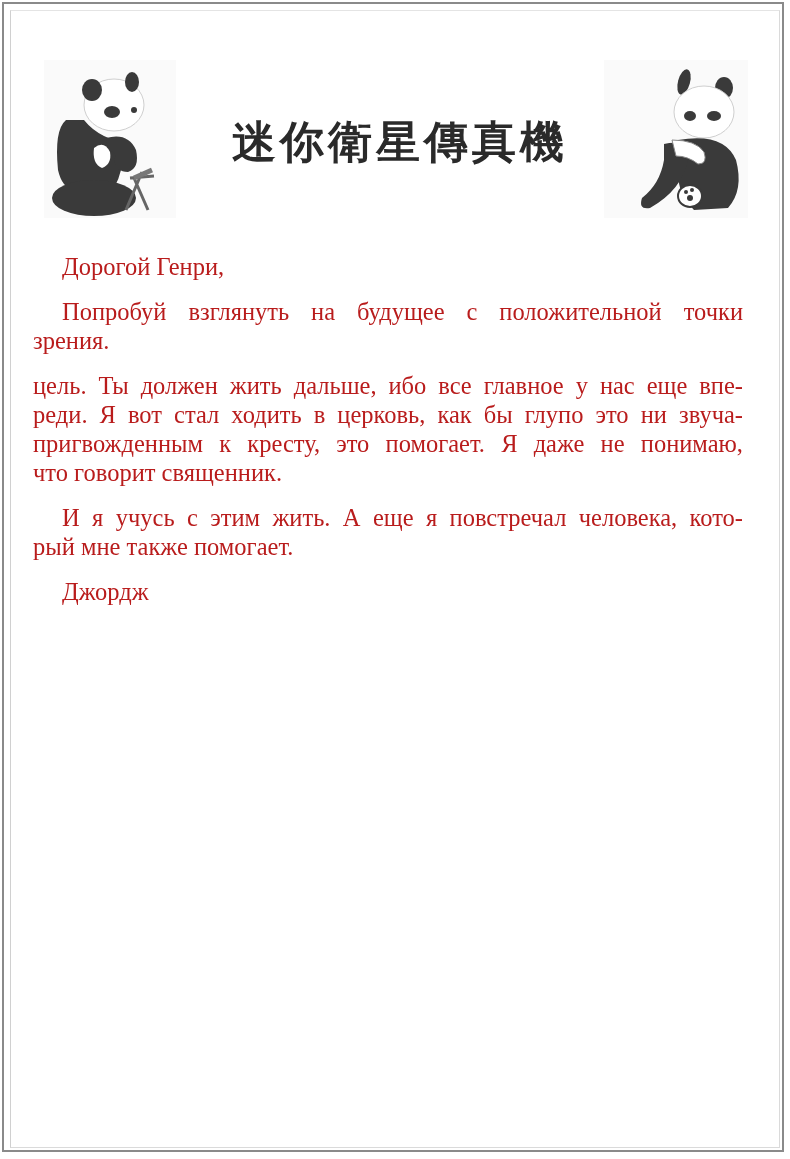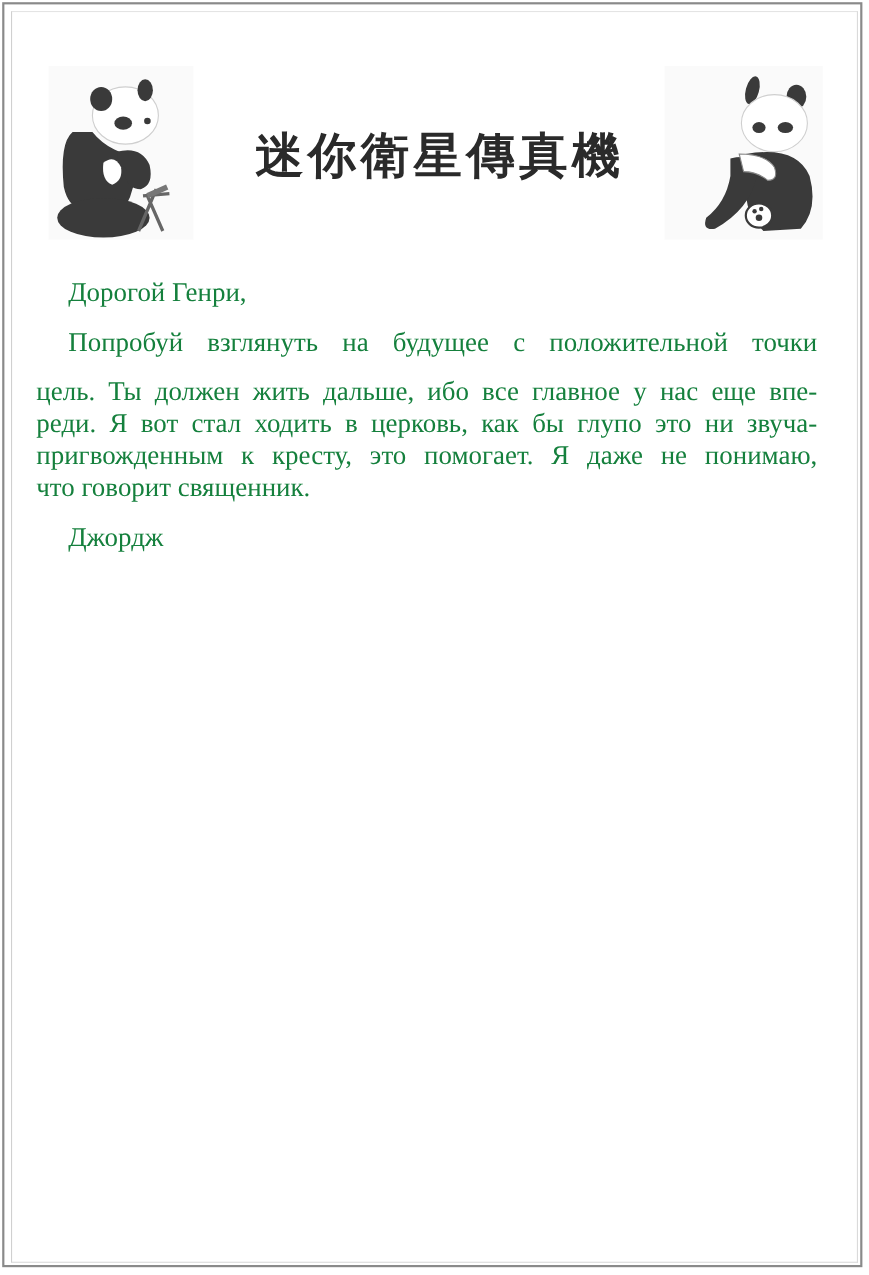--- a/index.html
+++ b/index.html
@@ -76,21 +76,21 @@
       white-space: nowrap;
     }
     .letter {
       position: absolute;
       left: 33px;
       top: 252px;
       width: 710px;
       font-family: "Liberation Serif", "DejaVu Serif", serif;
       font-size: 24.5px;
       line-height: 29px;
-      color: #15803d;
+      color: #b91c1c;
     }
     .letter p {
       margin: 0 0 16px 0;
       text-indent: 29px;
       text-align: justify;
     }
     .letter p.block-line {
       white-space: nowrap;
     }
     .ln {
@@ -165,25 +165,30 @@
       <circle cx="86" cy="138" r="3" fill="#3a3a3a"></circle>
     </svg>
   </div>
 </div>
 
 <div class="letter">
   <p class="block-line">Дорогой Генри,</p>
 
   <p style="text-indent:0;font-family:Liberation Serif, serif;">
     <span class="ln first">Попробуй взглянуть на будущее с положительной точки</span>
+    <span class="ln last">зрения.</span>
   </p>
 
   <p style="text-indent:0;">
     <span class="ln">цель. Ты должен жить дальше, ибо все главное у нас еще впе-</span>
     <span class="ln">реди. Я вот стал ходить в церковь, как бы глупо это ни звуча-</span>
     <span class="ln">пригвожденным к кресту, это помогает. Я даже не понимаю,</span>
     <span class="ln last">что говорит священник.</span>
   </p>
 
+  <p style="text-indent:0;">
+    <span class="ln first">И я учусь с этим жить. А еще я повстречал человека, кото-</span>
+    <span class="ln last">рый мне также помогает.</span>
+  </p>
 
 
   <p class="block-line">Джордж</p>
 </div>
 
 </body></html>

